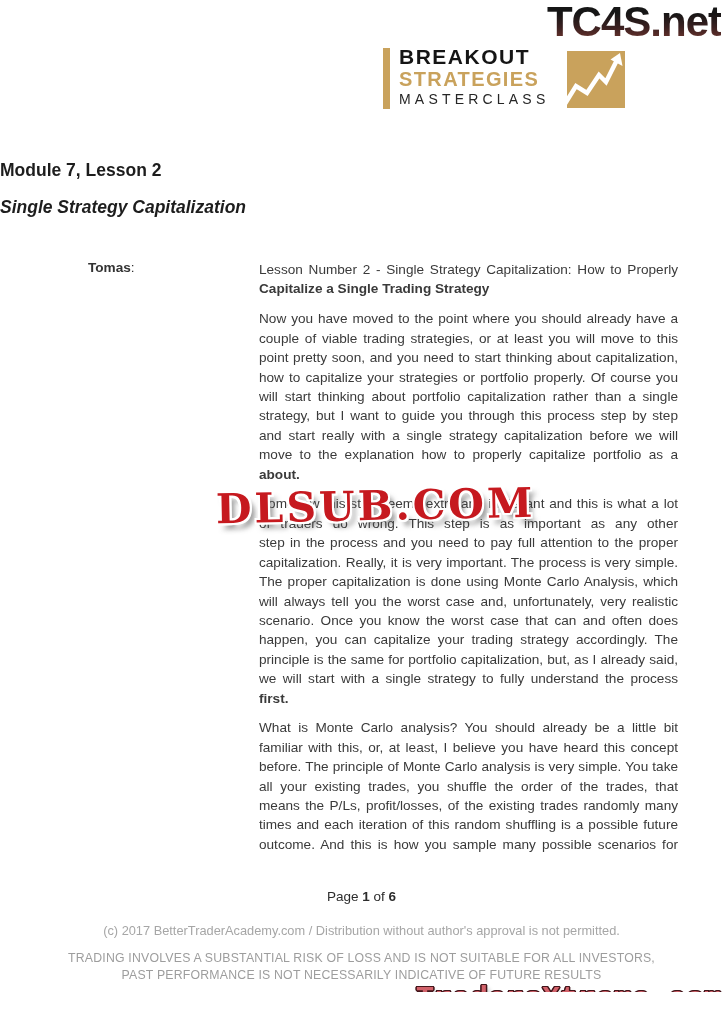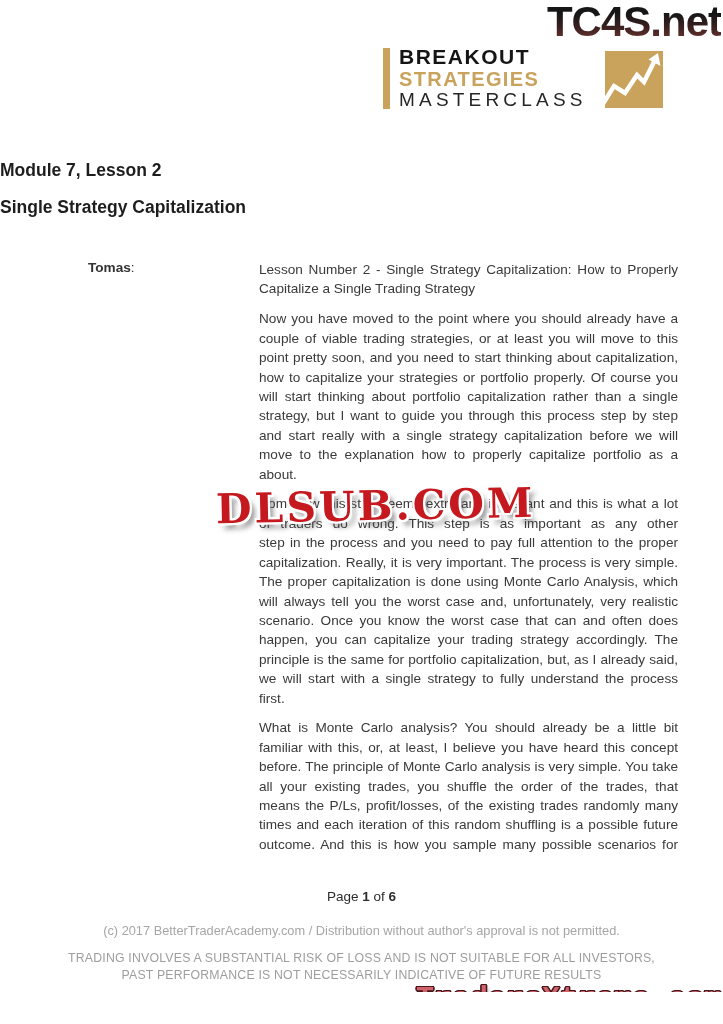--- a/index.html
+++ b/index.html
@@ -20,43 +20,43 @@
     background:linear-gradient(180deg,#161616 30%,#3a2020 62%,#7d3c33 100%);
     -webkit-background-clip:text;background-clip:text;color:transparent;
   }
 
   
   .logo{position:absolute;left:383px;top:45px;display:flex;align-items:flex-end;}
   .logo-bar{width:7px;height:61px;margin-top:1px;background:#c9a25c;}
   .logo-text{margin-left:9px;white-space:nowrap;}
   .logo-l1{font-size:21px;font-weight:700;letter-spacing:1.5px;color:#151515;line-height:23px;}
   .logo-l2{font-size:20px;font-weight:700;letter-spacing:1.4px;color:#c9a25c;line-height:22px;}
-  .logo-l3{font-size:19px;font-weight:400;letter-spacing:4.2px;color:#262626;line-height:19px;}
+  .logo-l3{font-size:14px;font-weight:400;letter-spacing:4.2px;color:#262626;line-height:19px;}
   .logo-chart{margin-left:14px;margin-top:3px;overflow:visible;}
 
   
   .doc-title{
     position:absolute;left:0;width:723px;text-align:left;
     font-size:17.5px;font-weight:700;color:#1d1d1d;
   }
-  .t1{top:160px;} .t2{top:197px;}
+  .t1{top:160px;} .t2{top:197px;font-style:italic;}
 
   
   .speaker{
     position:absolute;left:88px;top:260px;
     font-size:13.6px;color:#333333;
   }
   .speaker b{font-weight:700;}
   .bodycol{
     position:absolute;left:219px;top:260px;width:419px;
     font-size:13.6px;line-height:19.4px;color:#3a3a3a;margin-left:40px;
   }
   .para{margin:0 0 10.5px 0;}
   .para .ln{text-align:justify;text-align-last:justify;}
-  .para .ln.left-last{text-align-last:left;}
+  .para .ln.left-last{text-align-last:left;font-weight:bold;}
 
   
   .dlsub{
     position:absolute;left:216px;top:483px;
     font-family:"DejaVu Serif",serif;
     font-size:41px;font-weight:800;letter-spacing:3px;line-height:46px;
     color:#c6191f;
     transform:rotate(-1.2deg);
     text-shadow:
       -2px 0 0 #ffffff, 2px 0 0 #ffffff, 0 -2px 0 #ffffff, 0 2px 0 #ffffff,

